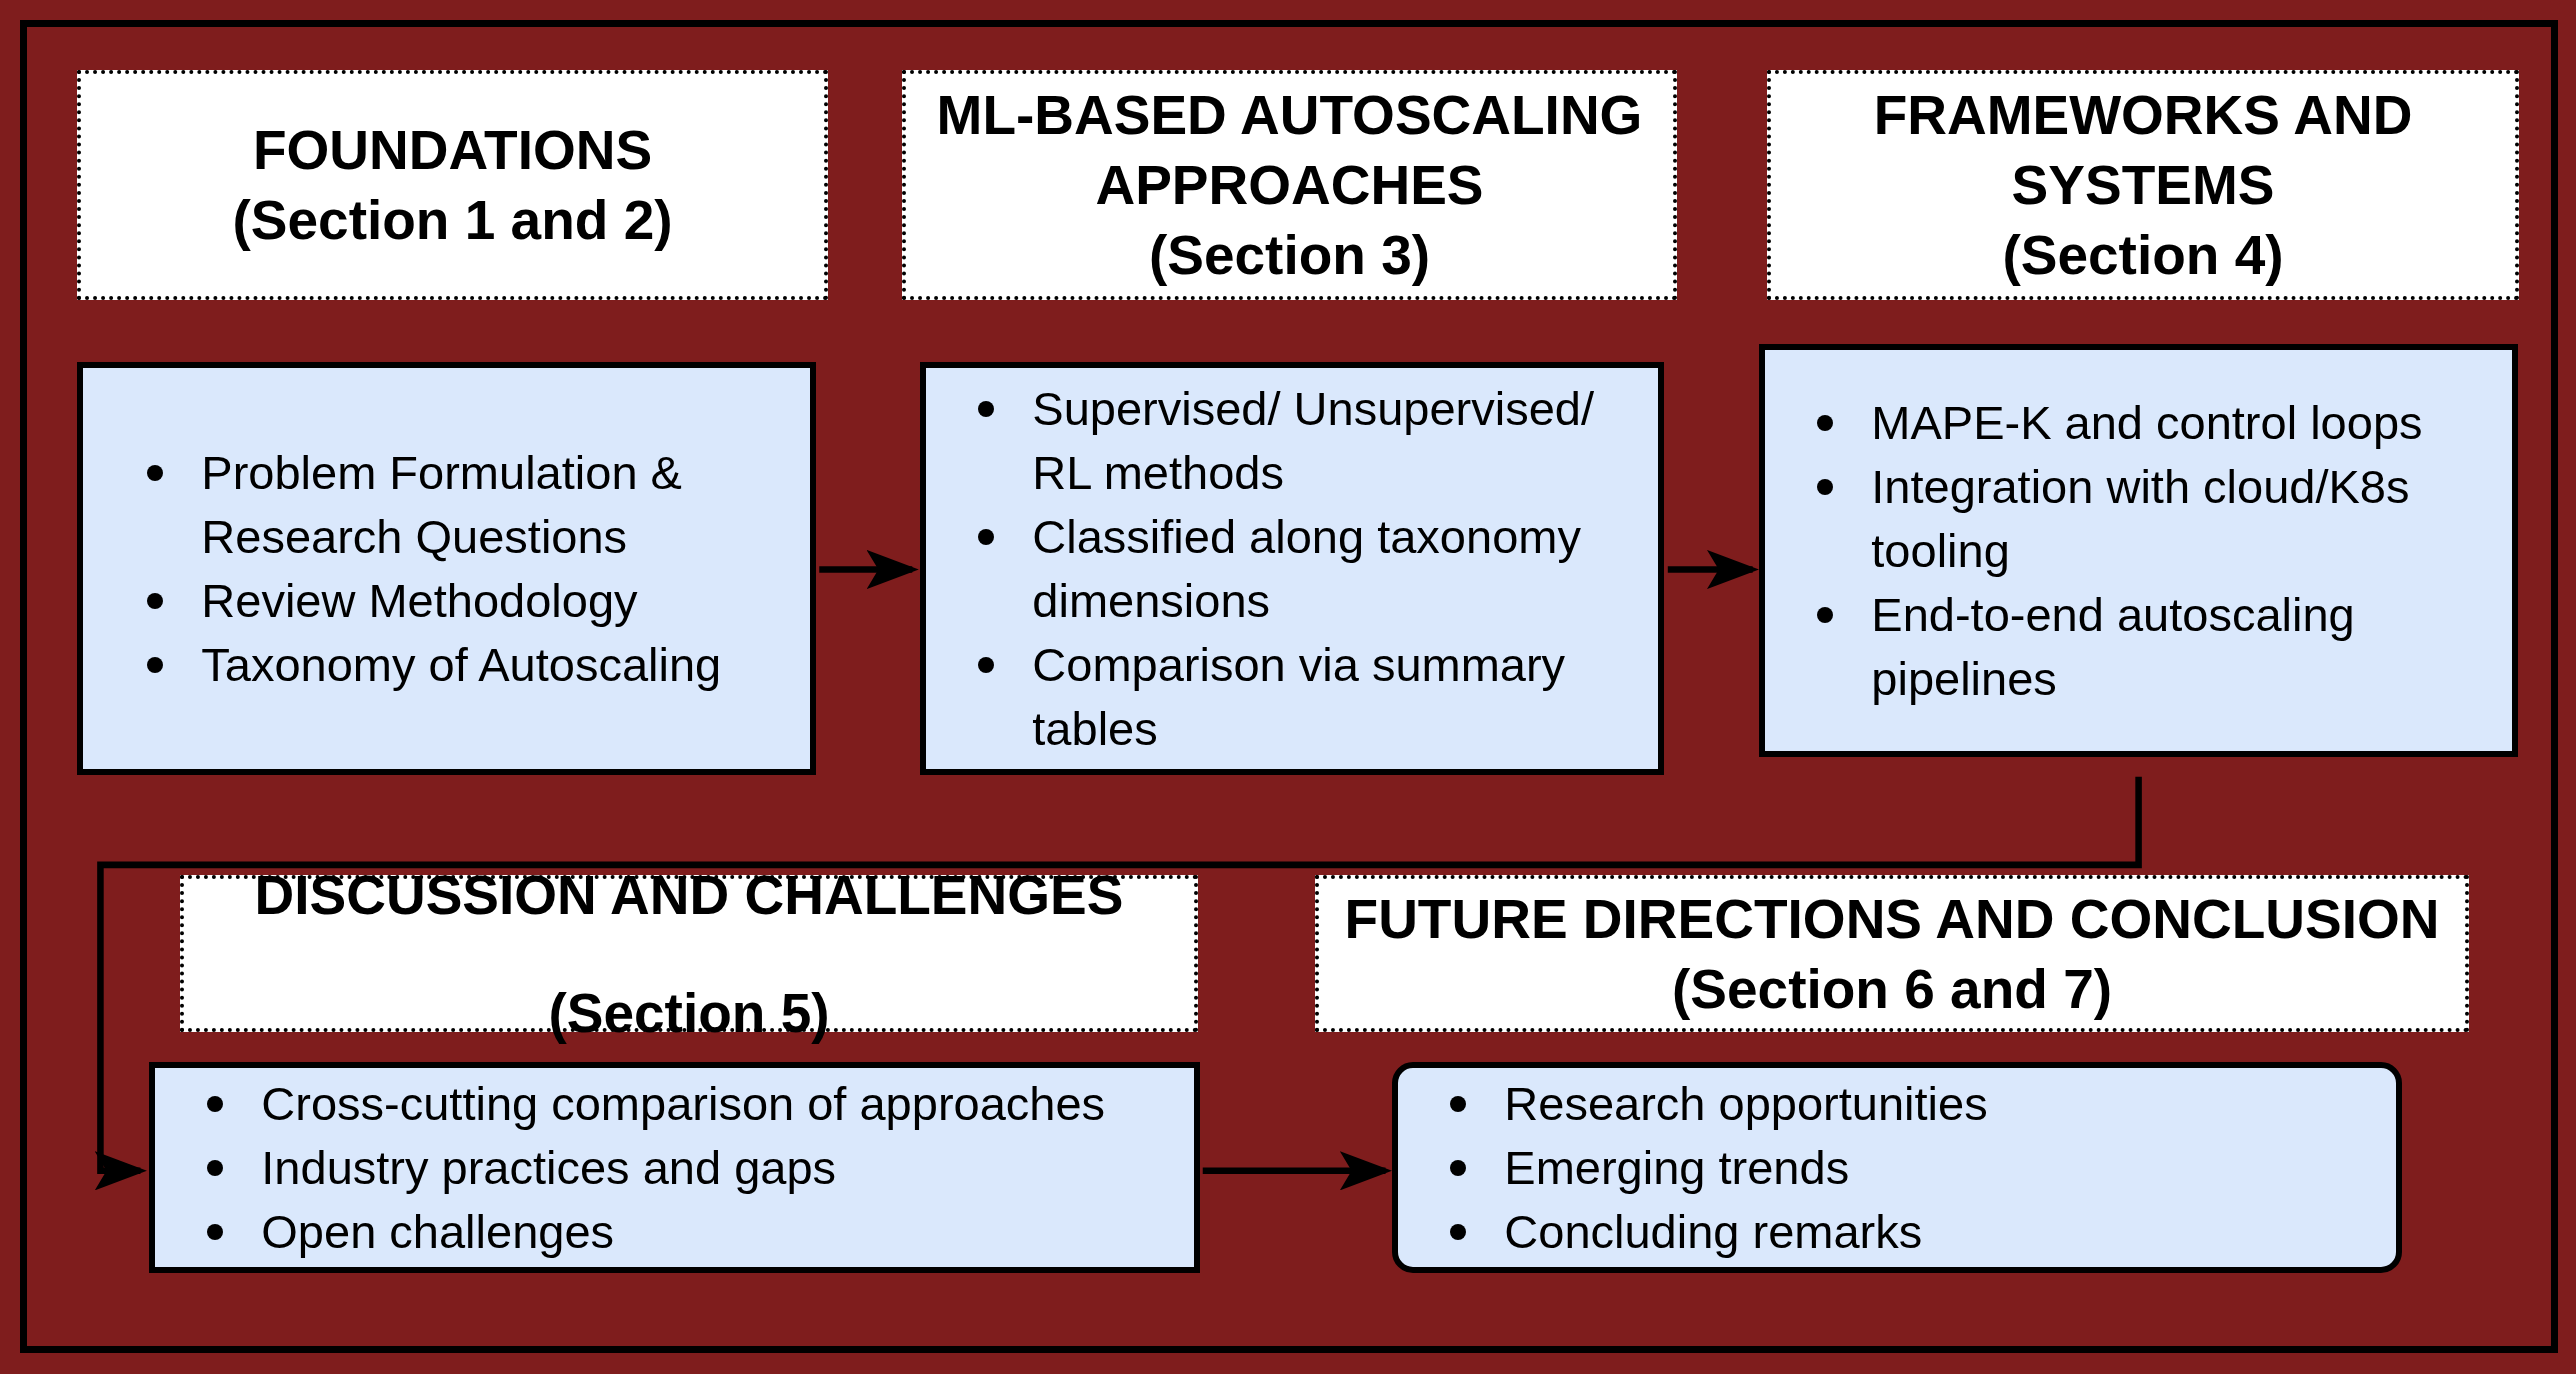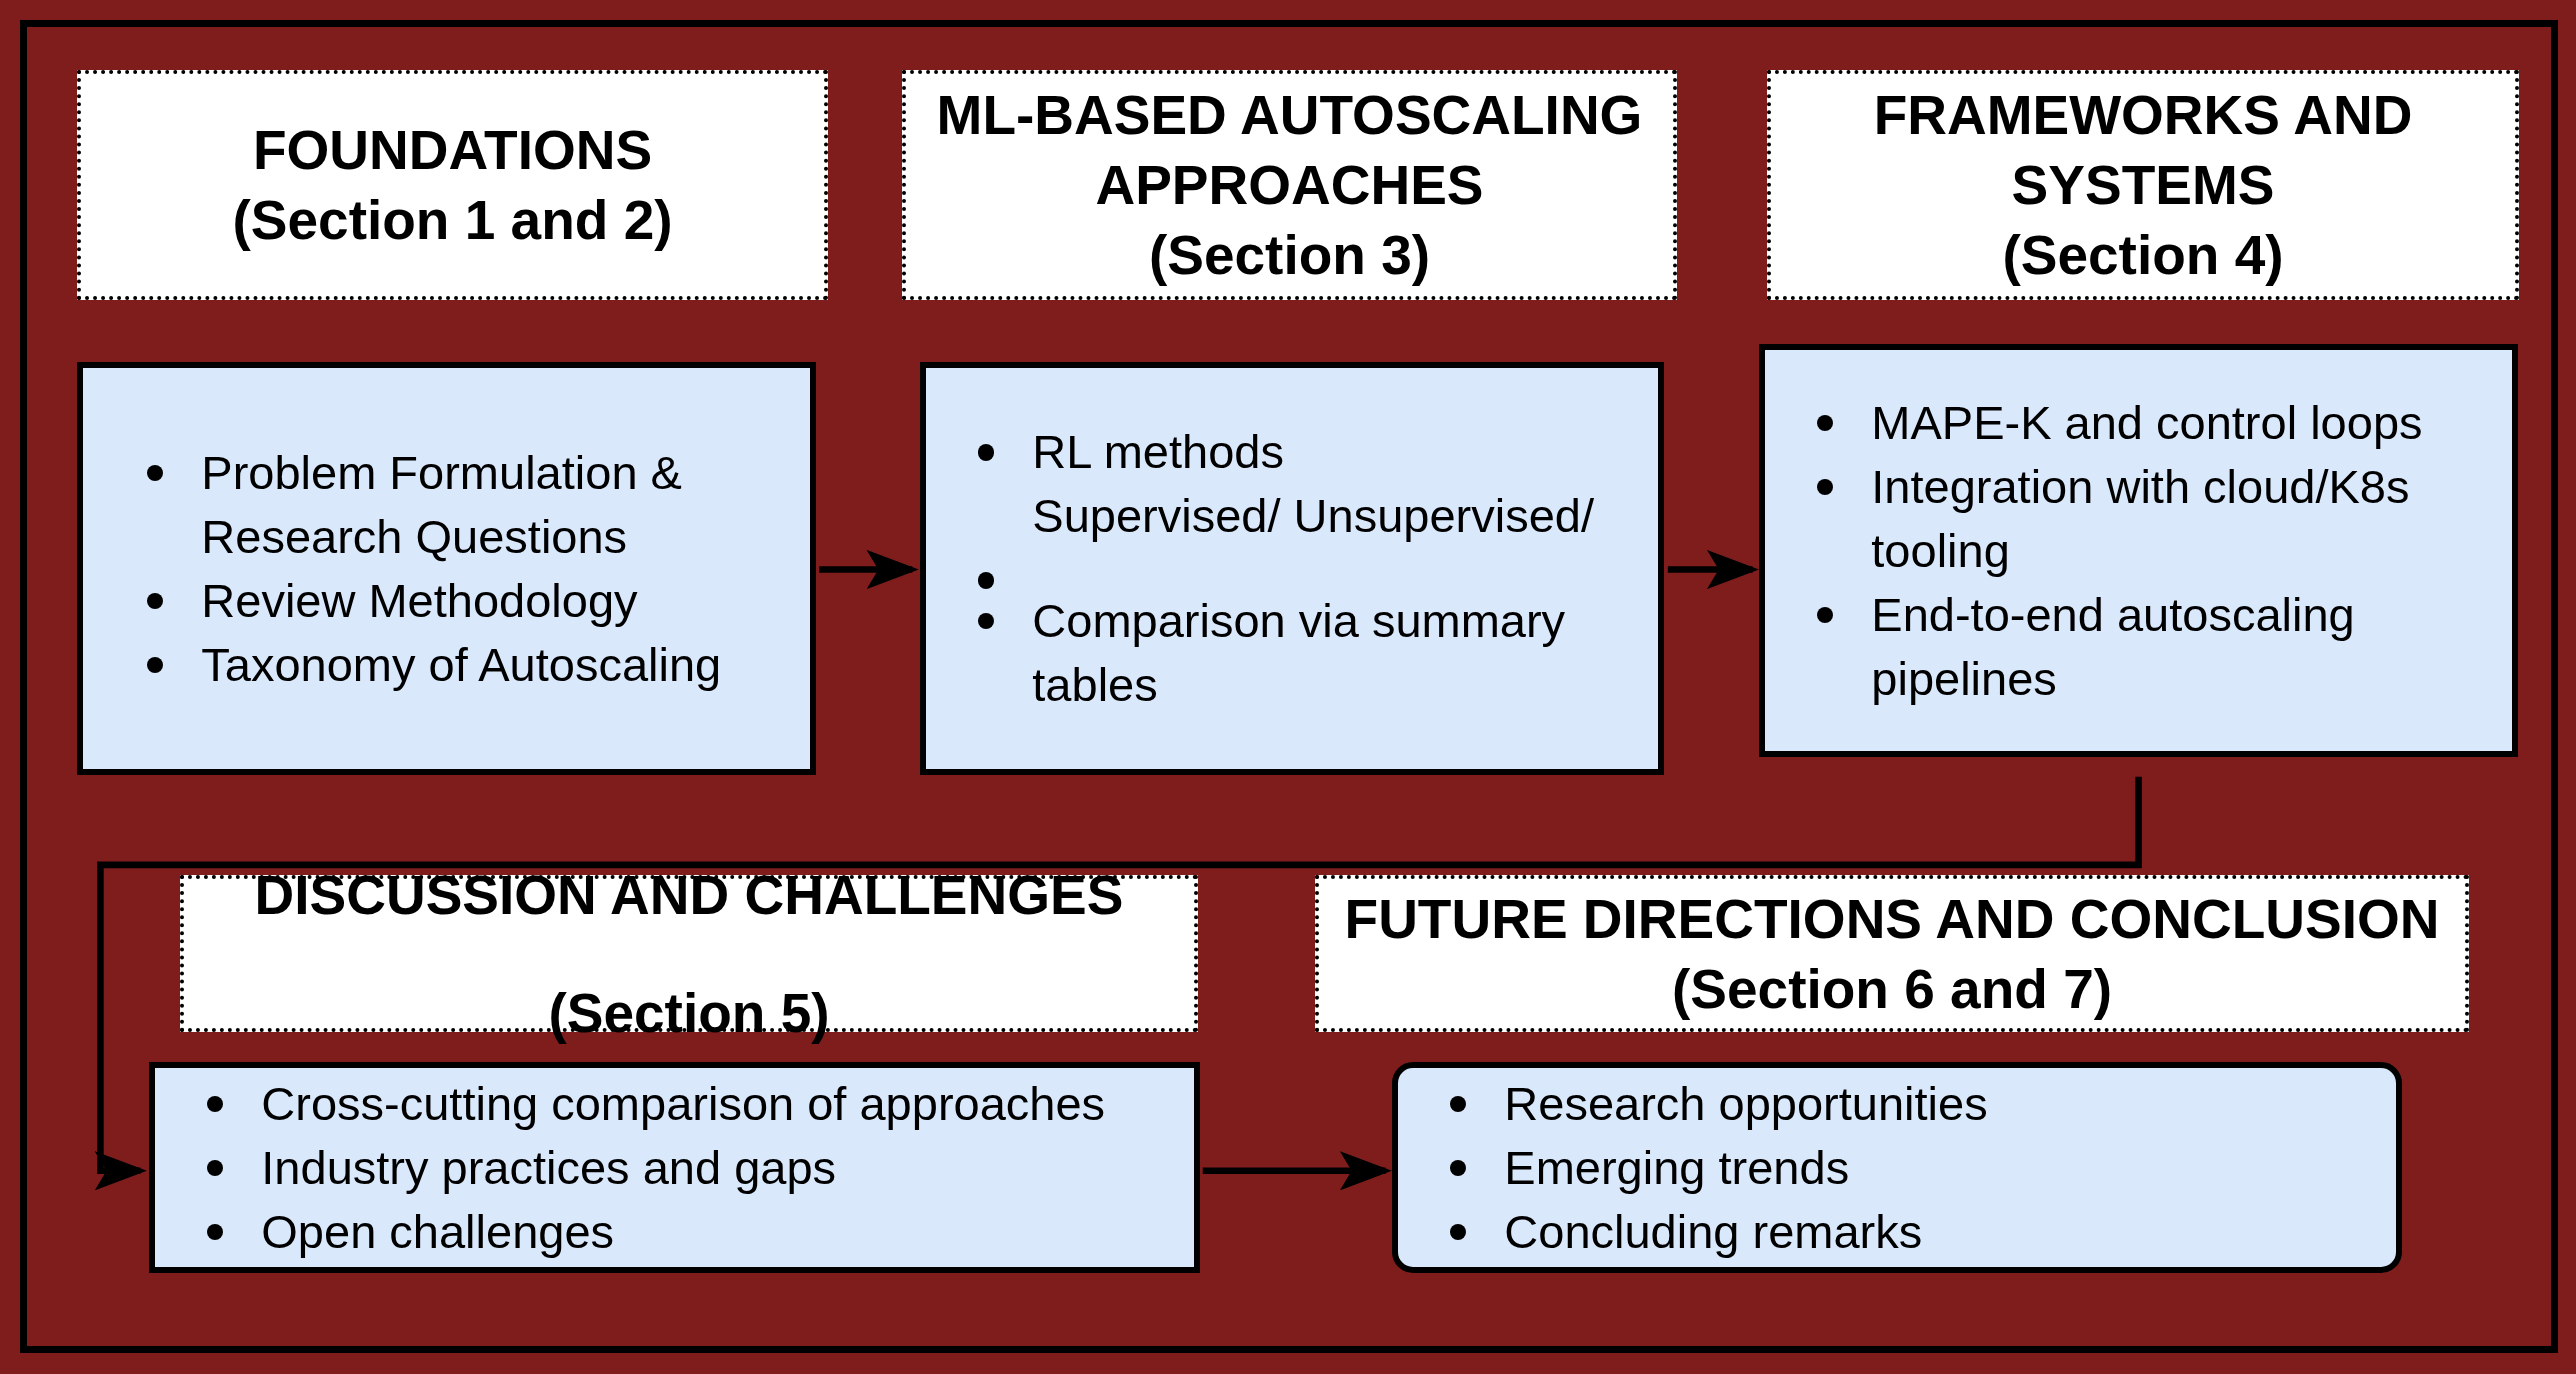--- a/index.html
+++ b/index.html
@@ -70,26 +70,30 @@
       <div class="btext">
         <div>Taxonomy of Autoscaling</div>
       </div>
     </div>
   </div>
 
   <div class="abs node" style="left:920px; top:362px; width:744px; height:413px;">
     <div class="bullet">
       <span class="dot"></span>
       <div class="btext">
+        <div>Supervised/ Unsupervised/</div>
         <div>RL methods</div>
-        <div>Supervised/ Unsupervised/</div>
       </div>
     </div>
     <div class="bullet">
       <span class="dot"></span>
+      <div class="btext">
+        <div>Classified along taxonomy</div>
+        <div>dimensions</div>
+      </div>
     </div>
     <div class="bullet">
       <span class="dot"></span>
       <div class="btext">
         <div>Comparison via summary</div>
         <div>tables</div>
       </div>
     </div>
   </div>
 

